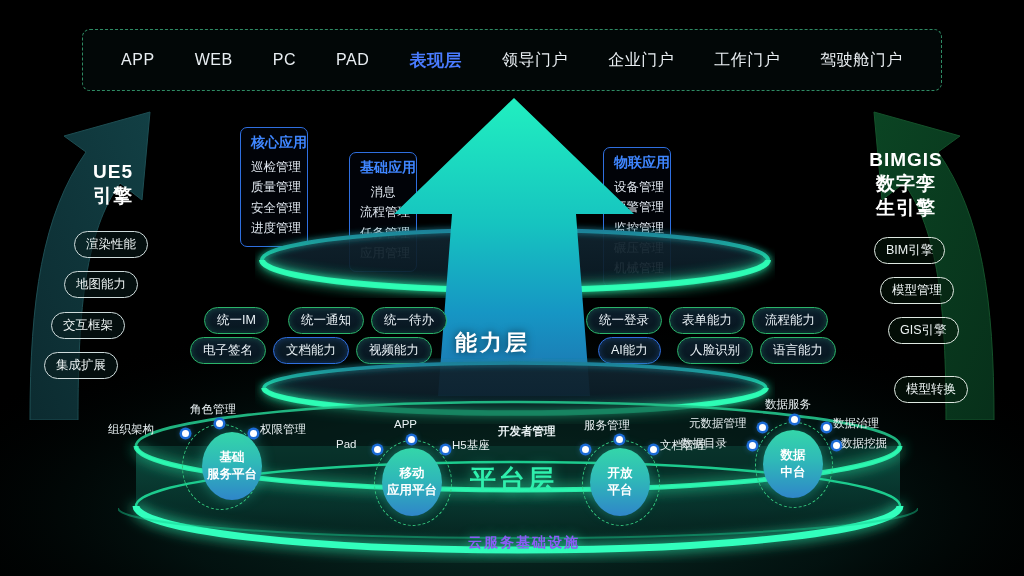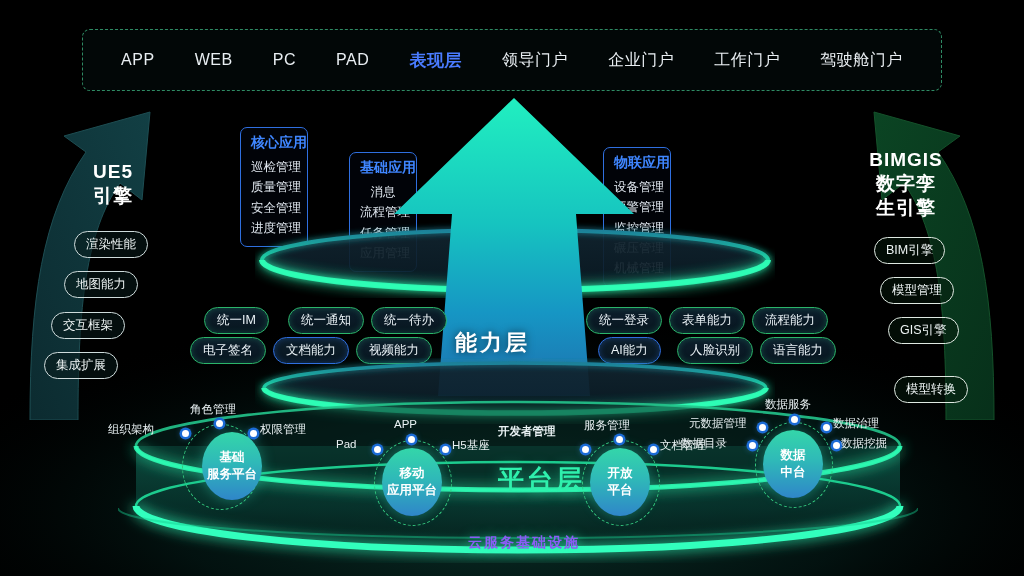--- a/index.html
+++ b/index.html
@@ -33,21 +33,21 @@
 
   
   #centerArrow{position:absolute;left:380px;top:96px;}
 
   .layer-label{
     position:absolute;font-weight:bold;letter-spacing:3px;color:#fff;
     text-shadow:0 0 9px rgba(0,0,0,.65);
   }
   #lbl-app{left:455px;top:182px;font-size:25px;}
   #lbl-cap{left:455px;top:328px;font-size:22px;}
-  #lbl-plat{left:470px;top:462px;font-size:26px;color:#2ff0ad;text-shadow:0 0 14px rgba(47,240,173,.6);margin-left:28px;}
+  #lbl-plat{left:470px;top:462px;font-size:26px;color:#2ff0ad;text-shadow:0 0 14px rgba(47,240,173,.6);}
 
   
   .mod-card{
     position:absolute;border:1.3px solid #2f6fe0;border-radius:7px;
     background:rgba(2,8,22,.35);
     text-align:center;padding:6px 10px 8px;box-sizing:border-box;
   }
   .mod-title{color:#3f86ff;font-size:14px;font-weight:bold;margin-bottom:5px;white-space:nowrap;}
   .mod-item{color:#dfe6ee;font-size:12.5px;line-height:1.62;white-space:nowrap;}
 

